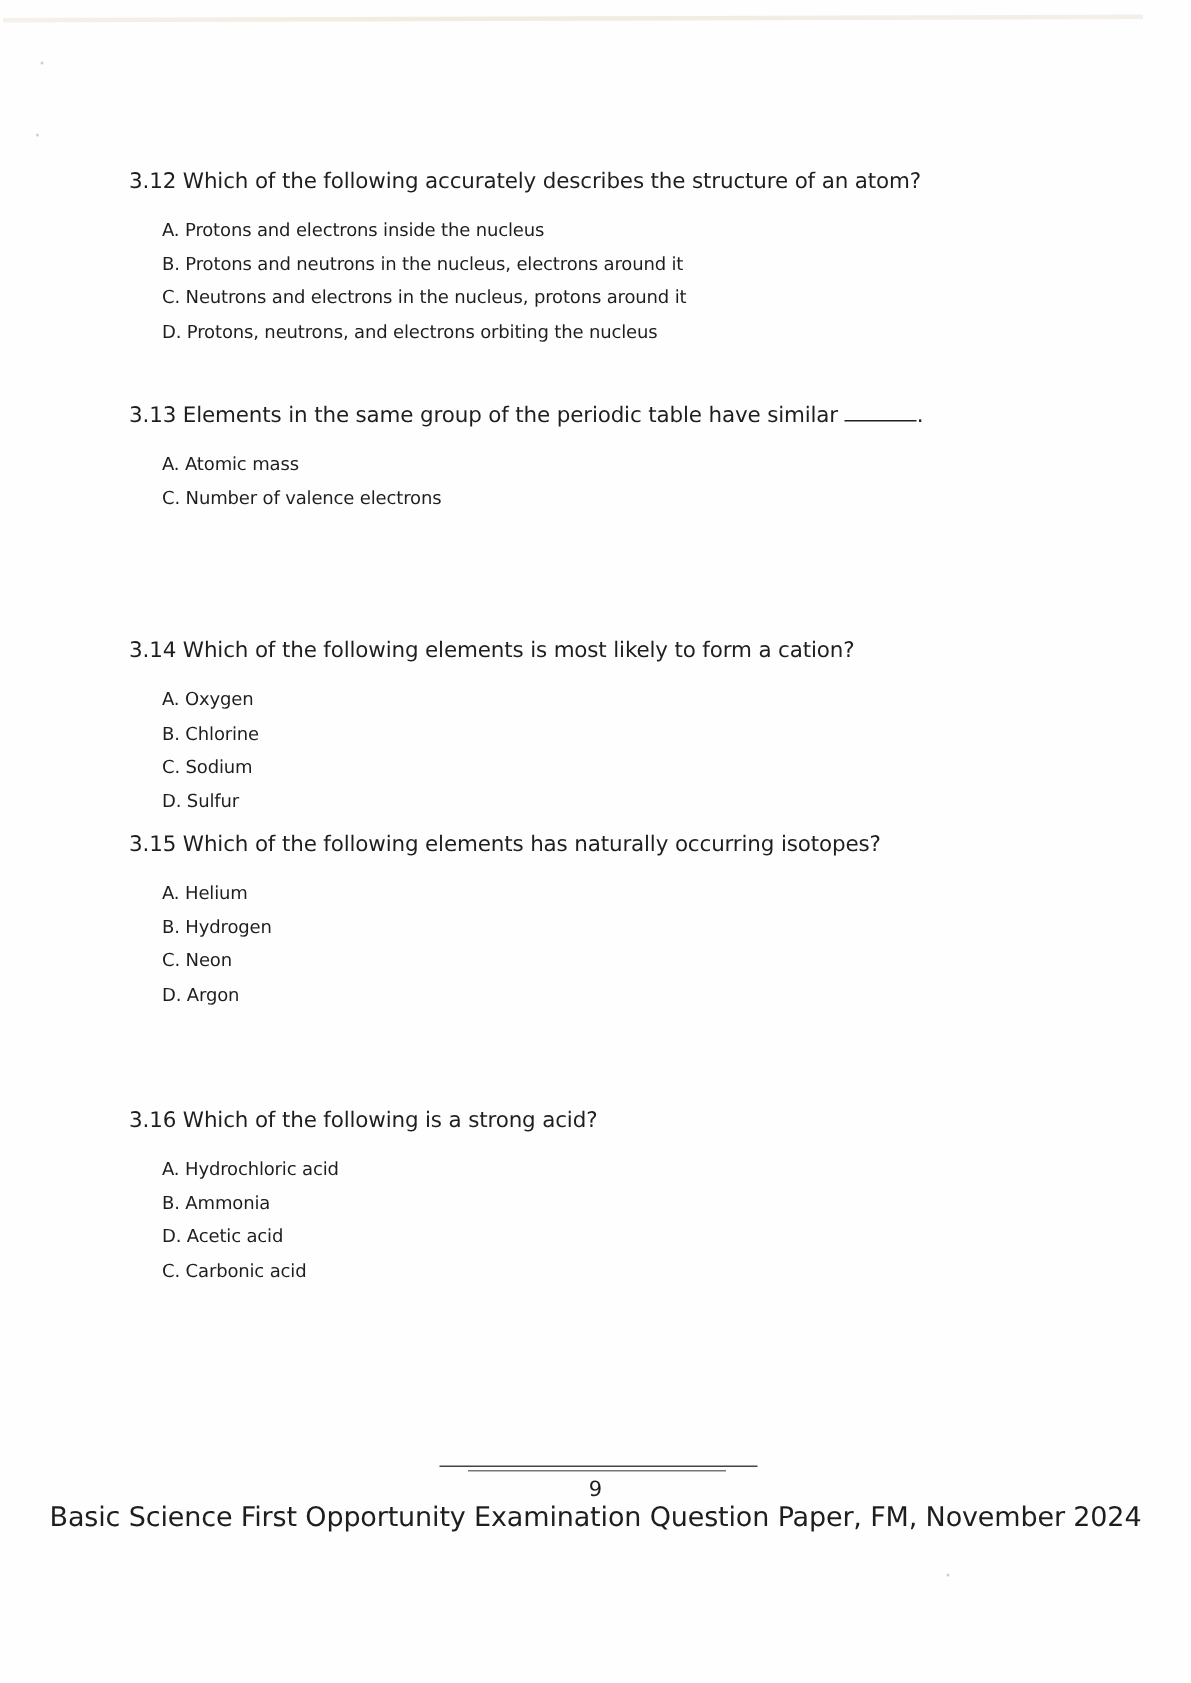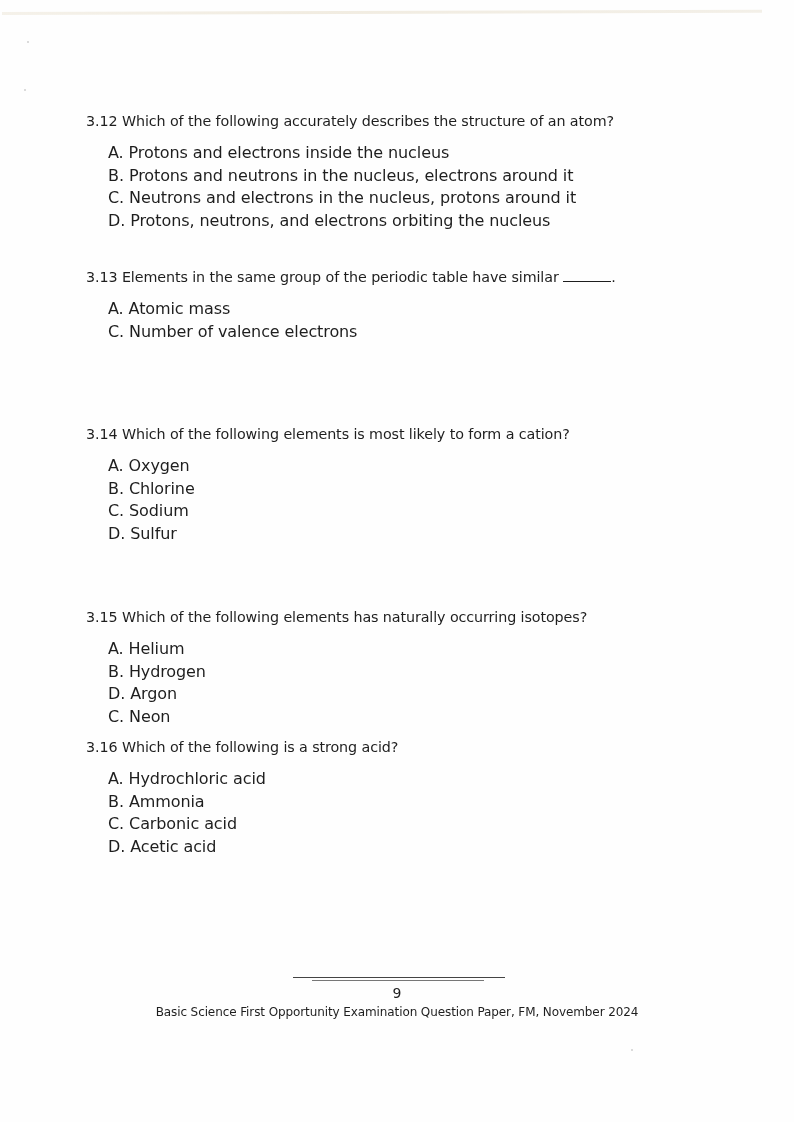--- a/index.html
+++ b/index.html
@@ -9,26 +9,26 @@
   }
   .scan-line {
     position: absolute; left: 2px; top: 12px; width: 760px; height: 3px;
     background: linear-gradient(90deg, #f3efe6, #efe9dc 40%, #f1ede4);
     transform: rotate(-0.17deg); transform-origin: left top; opacity: .85;
   }
   .speck { position: absolute; width: 2px; height: 2px; background: #cfcfcf; border-radius: 1px; }
   .question { position: absolute; left: 86px; }
   .q-text { font-size: 14.3px; line-height: 20px; white-space: nowrap; letter-spacing: -0.1px; text-align: center; }
   .options { margin-top: 11px; padding-left: 22px; }
-  .opt { font-size: 16px; line-height: 22.5px; white-space: nowrap; letter-spacing: -0.1px; }
+  .opt { font-size: 12px; line-height: 22.5px; white-space: nowrap; letter-spacing: -0.1px; }
   .blank { display: inline-block; width: 48px; border-bottom: 1px solid #1e1e1e; height: 12px; vertical-align: baseline; }
   .footer-rule1 { position: absolute; left: 293px; top: 977px; width: 212px; height: 1px; background: #444; }
   .footer-rule2 { position: absolute; left: 312px; top: 980px; width: 172px; height: 1px; background: #777; }
   .page-num { position: absolute; left: 0; width: 794px; top: 984px; text-align: center; font-size: 14px; line-height: 18px; }
-  .footer-title { position: absolute; left: 0; width: 794px; top: 1002px; text-align: center; font-size: 12px; line-height: 20px; letter-spacing: -0.1px; }
+  .footer-title { position: absolute; left: 0; width: 794px; top: 1002px; text-align: center; font-size: 18px; line-height: 20px; letter-spacing: -0.1px; }
 </style>
 </head>
 <body>
 
 <div class="scan-line"></div>
 <div class="speck" style="left:27px;top:41px"></div>
 <div class="speck" style="left:24px;top:89px"></div>
 <div class="speck" style="left:631px;top:1049px"></div>
 
 <div class="question" style="top:111px">
@@ -62,42 +62,42 @@
     <span>Which of the following elements is most likely to form a cation?</span>
   </div>
   <div class="options">
     <div class="opt"><span>A.</span> <span>Oxygen</span></div>
     <div class="opt"><span>B.</span> <span>Chlorine</span></div>
     <div class="opt"><span>C.</span> <span>Sodium</span></div>
     <div class="opt"><span>D.</span> <span>Sulfur</span></div>
   </div>
 </div>
 
-<div class="question" style="top:607px">
+<div class="question" style="top:553px">
   <div class="q-text">
     <span>3.15</span>
     <span>Which of the following elements has naturally occurring isotopes?</span>
   </div>
   <div class="options">
     <div class="opt"><span>A.</span> <span>Helium</span></div>
     <div class="opt"><span>B.</span> <span>Hydrogen</span></div>
+    <div class="opt"><span>C.</span> <span>Neon</span></div>
     <div class="opt"><span>D.</span> <span>Argon</span></div>
-    <div class="opt"><span>C.</span> <span>Neon</span></div>
   </div>
 </div>
 
 <div class="question" style="top:737px">
   <div class="q-text">
     <span>3.16</span>
     <span>Which of the following is a strong acid?</span>
   </div>
   <div class="options">
     <div class="opt"><span>A.</span> <span>Hydrochloric acid</span></div>
     <div class="opt"><span>B.</span> <span>Ammonia</span></div>
+    <div class="opt"><span>D.</span> <span>Acetic acid</span></div>
     <div class="opt"><span>C.</span> <span>Carbonic acid</span></div>
-    <div class="opt"><span>D.</span> <span>Acetic acid</span></div>
   </div>
 </div>
 
 <div class="footer-rule1"></div>
 <div class="footer-rule2"></div>
 <div class="page-num">9</div>
 <div class="footer-title">Basic Science First Opportunity Examination Question Paper, FM, November 2024</div>
 
 </body></html>

